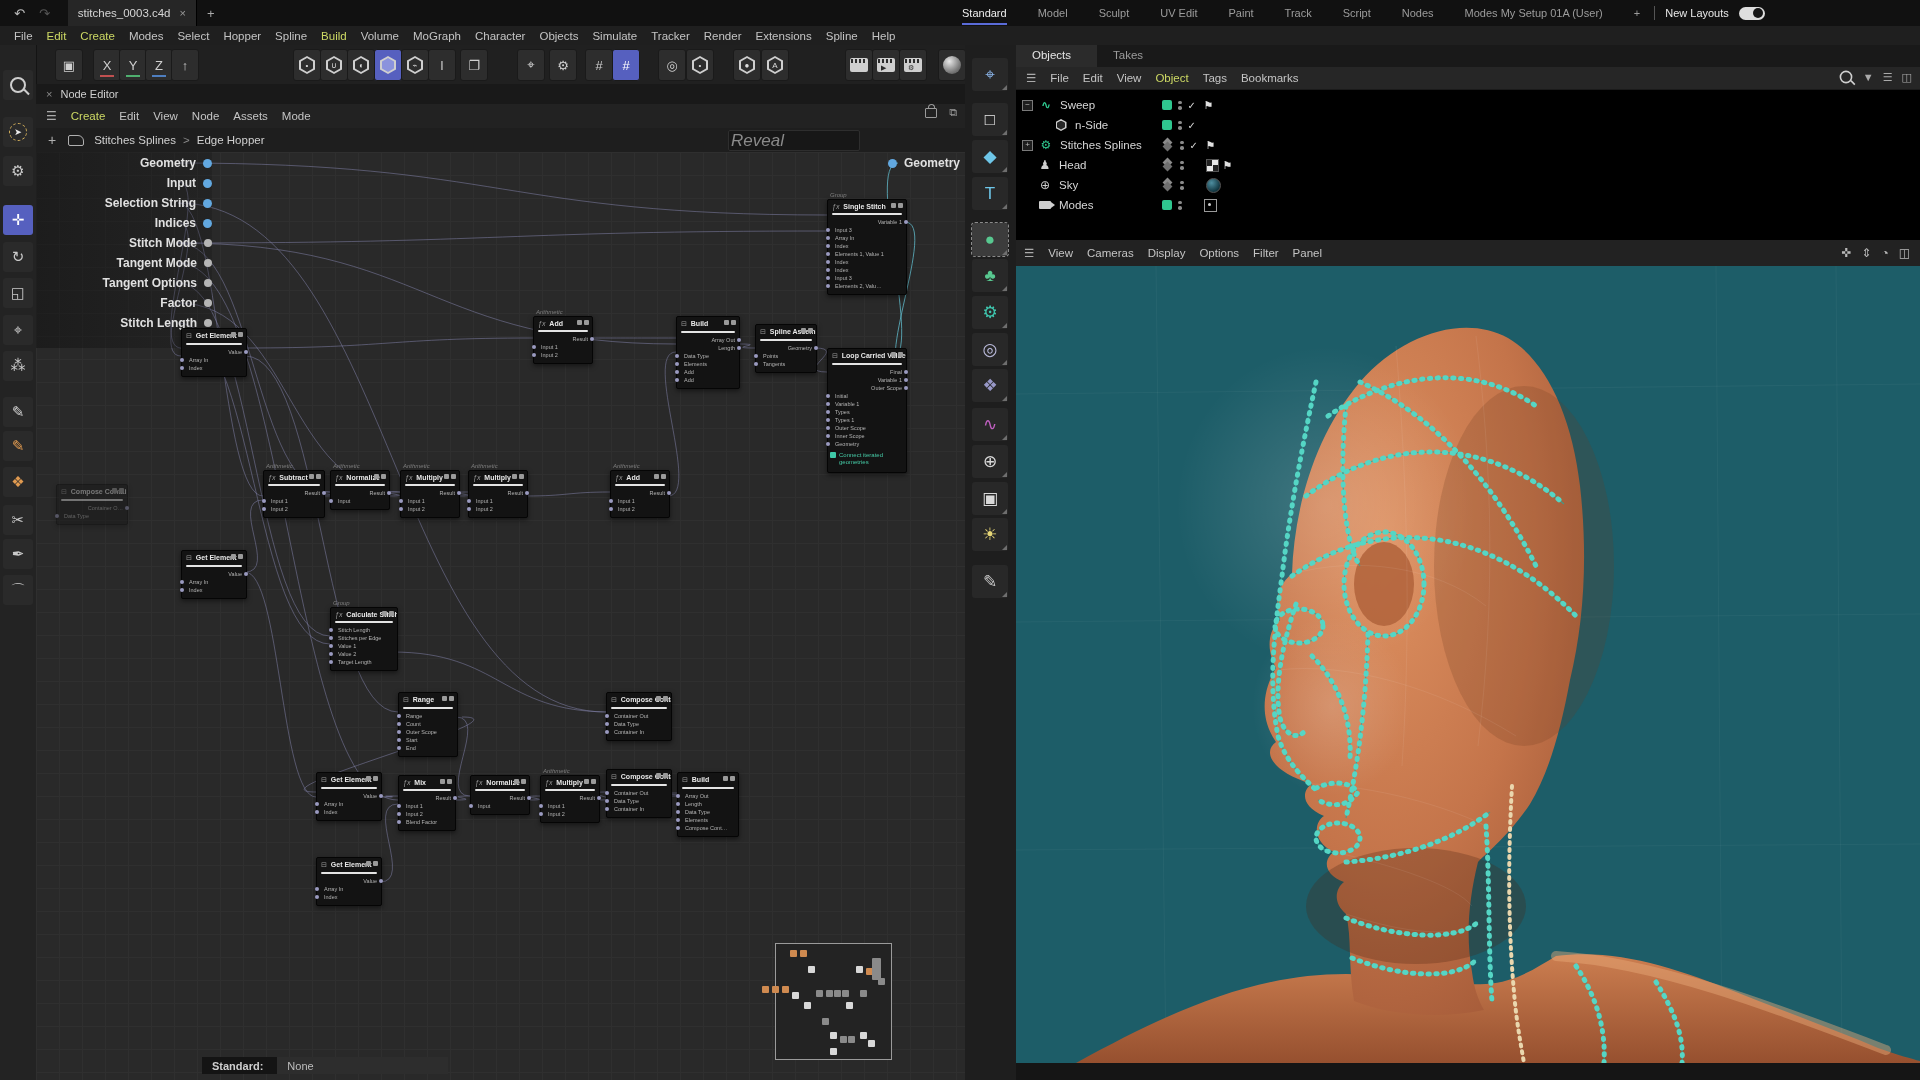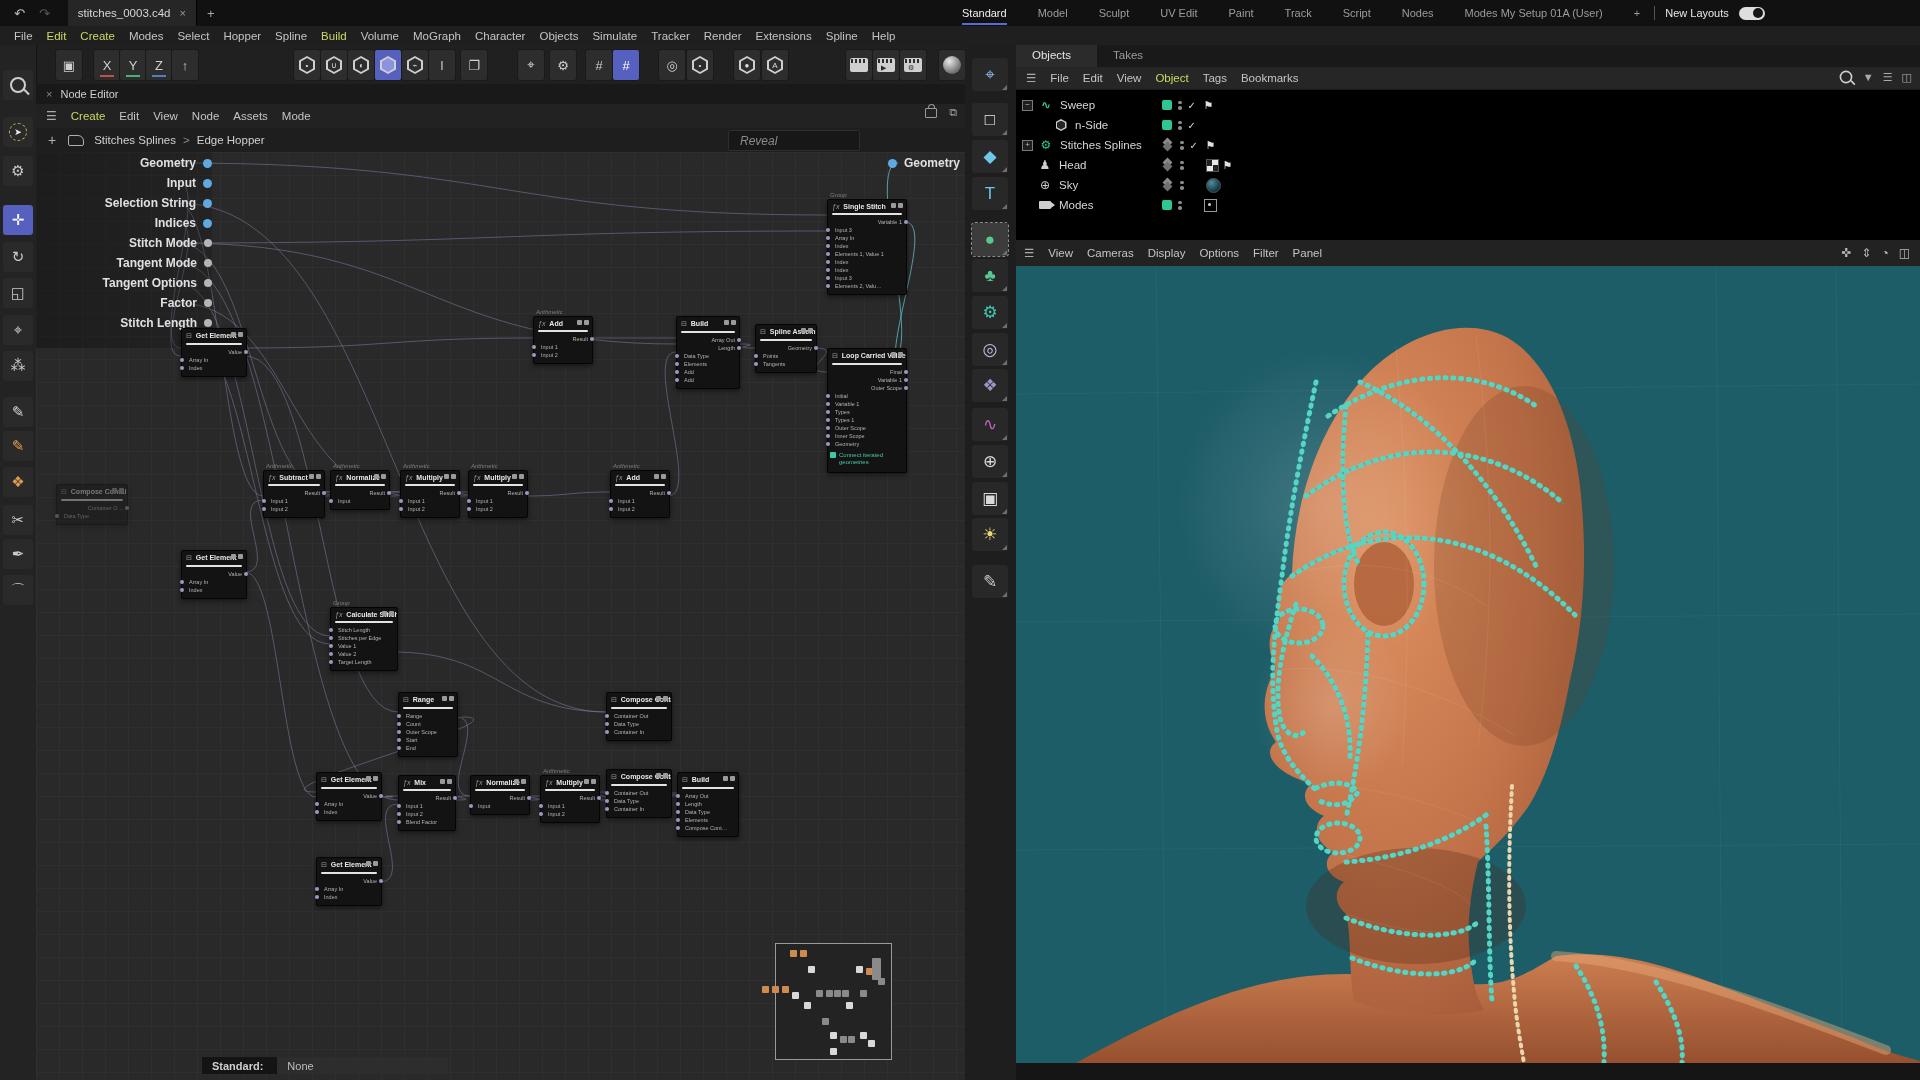--- a/index.html
+++ b/index.html
@@ -51,21 +51,21 @@
   #ne-lock{position:absolute;right:28px;top:24px;width:10px;height:8px;border:1.5px solid #9a9a9a;border-radius:1px;}
   #ne-lock::before{content:"";position:absolute;left:1.5px;top:-5px;width:5px;height:4px;border:1.5px solid #9a9a9a;border-bottom:none;border-radius:4px 4px 0 0;}
   #ne-popout{position:absolute;right:8px;top:22px;font-size:11px;color:#9a9a9a;}
   #ne-crumbrow{left:0;top:44px;width:929px;height:24px;background:#1e1e1e;display:flex;align-items:center;font-size:11.5px;border-bottom:1px solid #141414;}
   #crumb-add{margin-left:12px;color:#b0b0b0;font-size:14px;}
   #crumb-icon{margin-left:12px;width:14px;height:9px;border:1.5px solid #b0b0b0;border-radius:2px 6px 2px 2px;}
   #crumb-root{margin-left:10px;color:#d0d0d0;}
   #crumb-sep{margin:0 7px;color:#8a8a8a;}
   #crumb-leaf{color:#d0d0d0;}
   #ne-search{position:absolute;left:692px;top:46px;width:130px;height:19px;background:#171717;border:1px solid #2e2e2e;border-radius:2px;display:flex;align-items:center;}
-  #ne-search span{font-style:italic;color:#8a8a8a;font-size:12px;margin-left:11px;}
+  #ne-search span{font-style:italic;color:#8a8a8a;font-size:17px;margin-left:2px;}
   #ne-canvas{left:0;top:68px;width:929px;height:928px;overflow:hidden;background:#292929;
     background-image:linear-gradient(#2f2f2f 1px,transparent 1px),linear-gradient(90deg,#2f2f2f 1px,transparent 1px);background-size:23px 23px;}
   #ports-shade{left:0;top:0;width:176px;height:196px;background:linear-gradient(90deg,rgba(18,18,18,.55),rgba(18,18,18,.25));}
   .in-port{position:absolute;display:flex;align-items:center;justify-content:flex-end;width:150px;font-size:12px;font-weight:bold;color:#e0e0e0;white-space:nowrap;}
   .in-port .dot{width:9px;height:9px;border-radius:50%;margin-left:7px;}
   .dot.b{background:#62a8e0;}
   .dot.g{background:#b5b5b5;width:8px;height:8px;}
   #out-port{position:absolute;left:852px;top:4px;display:flex;align-items:center;font-size:12px;font-weight:bold;color:#e0e0e0;}
   #out-port .dot{width:9px;height:9px;border-radius:50%;margin-right:7px;}
   #wires{left:0;top:0;}

